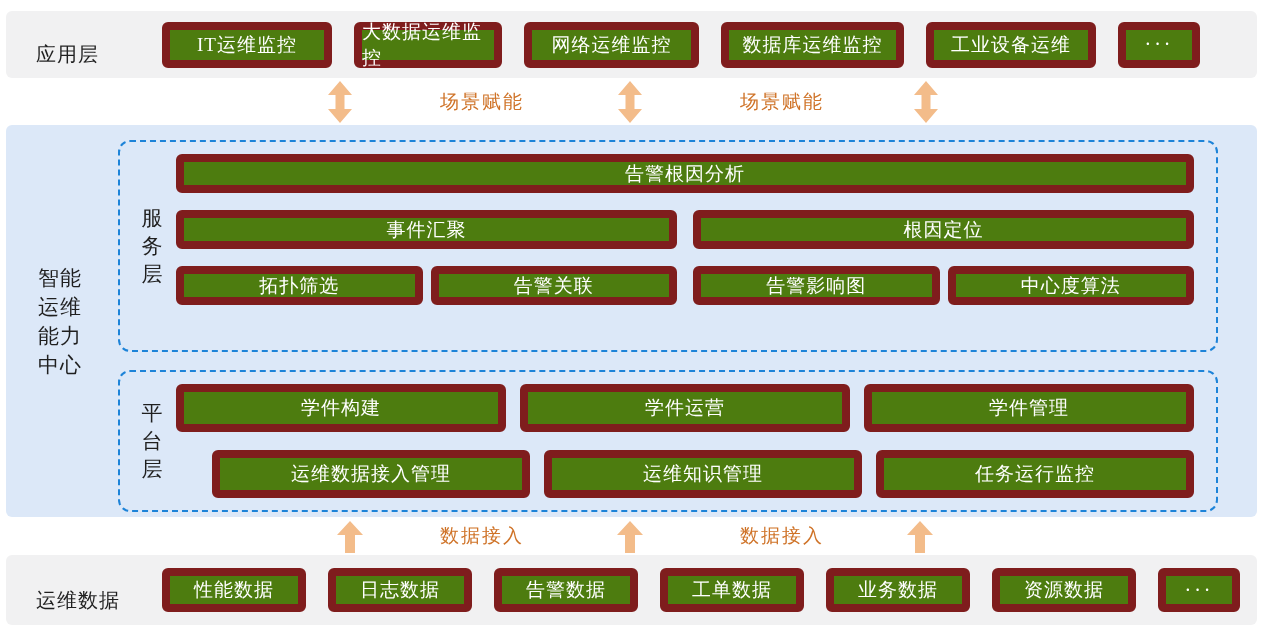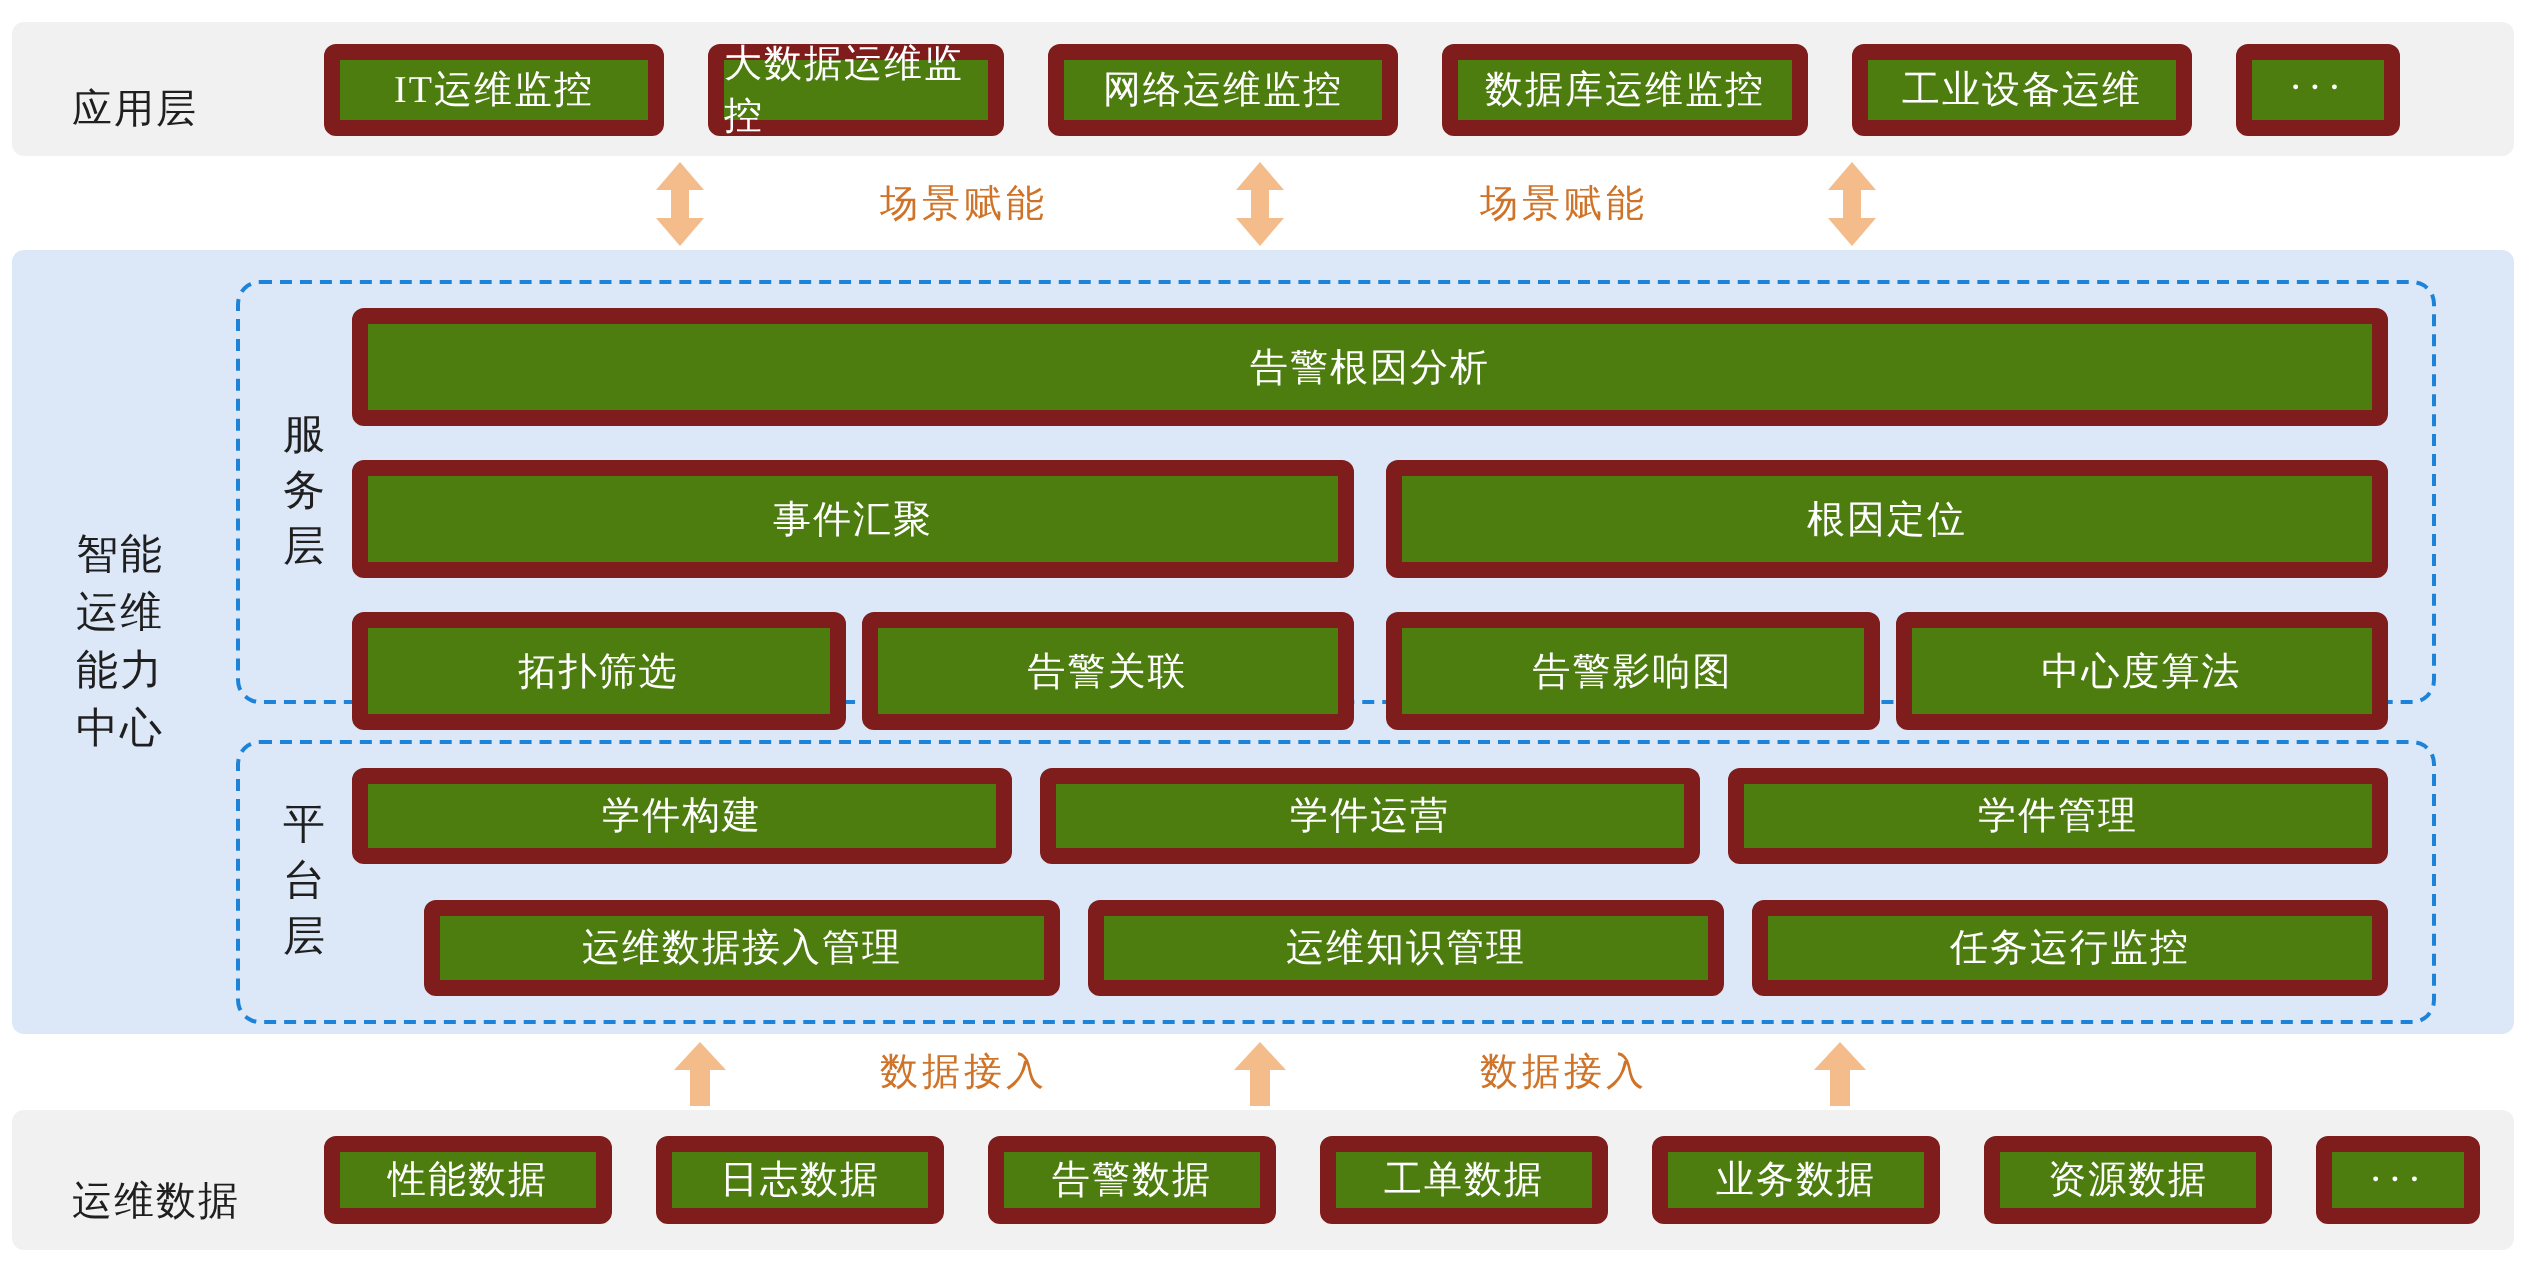--- a/index.html
+++ b/index.html
@@ -62,21 +62,21 @@
   .vlabel {
     position:absolute; left:20px; top:50%; transform:translateY(-50%);
     width:24px; font-size:21px; line-height:28px; color:#1f1f1f;
     word-break:break-all; text-align:center;
   }
   .dashed-content { position:absolute; left:56px; right:22px; }
   .dashed-service .dashed-content { top:12px; }
   .dashed-platform .dashed-content { top:12px; }
   .srow { display:flex; gap:16px; margin-bottom:17px; }
   .srow:last-child { margin-bottom:0; }
-  .srow .box { height:59px; flex:1; }
+  .srow .box { height:39px; flex:1; }
   .half { display:flex; gap:8px; flex:1; }
   .half .box { flex:1; }
   .prow { display:flex; gap:14px; margin-bottom:18px; }
   .prow:last-child { margin-bottom:0;padding-left:36px; }
   .prow .box { height:48px; flex:1; }
 </style>
 </head>
 <body>
 
 <div class="page">

